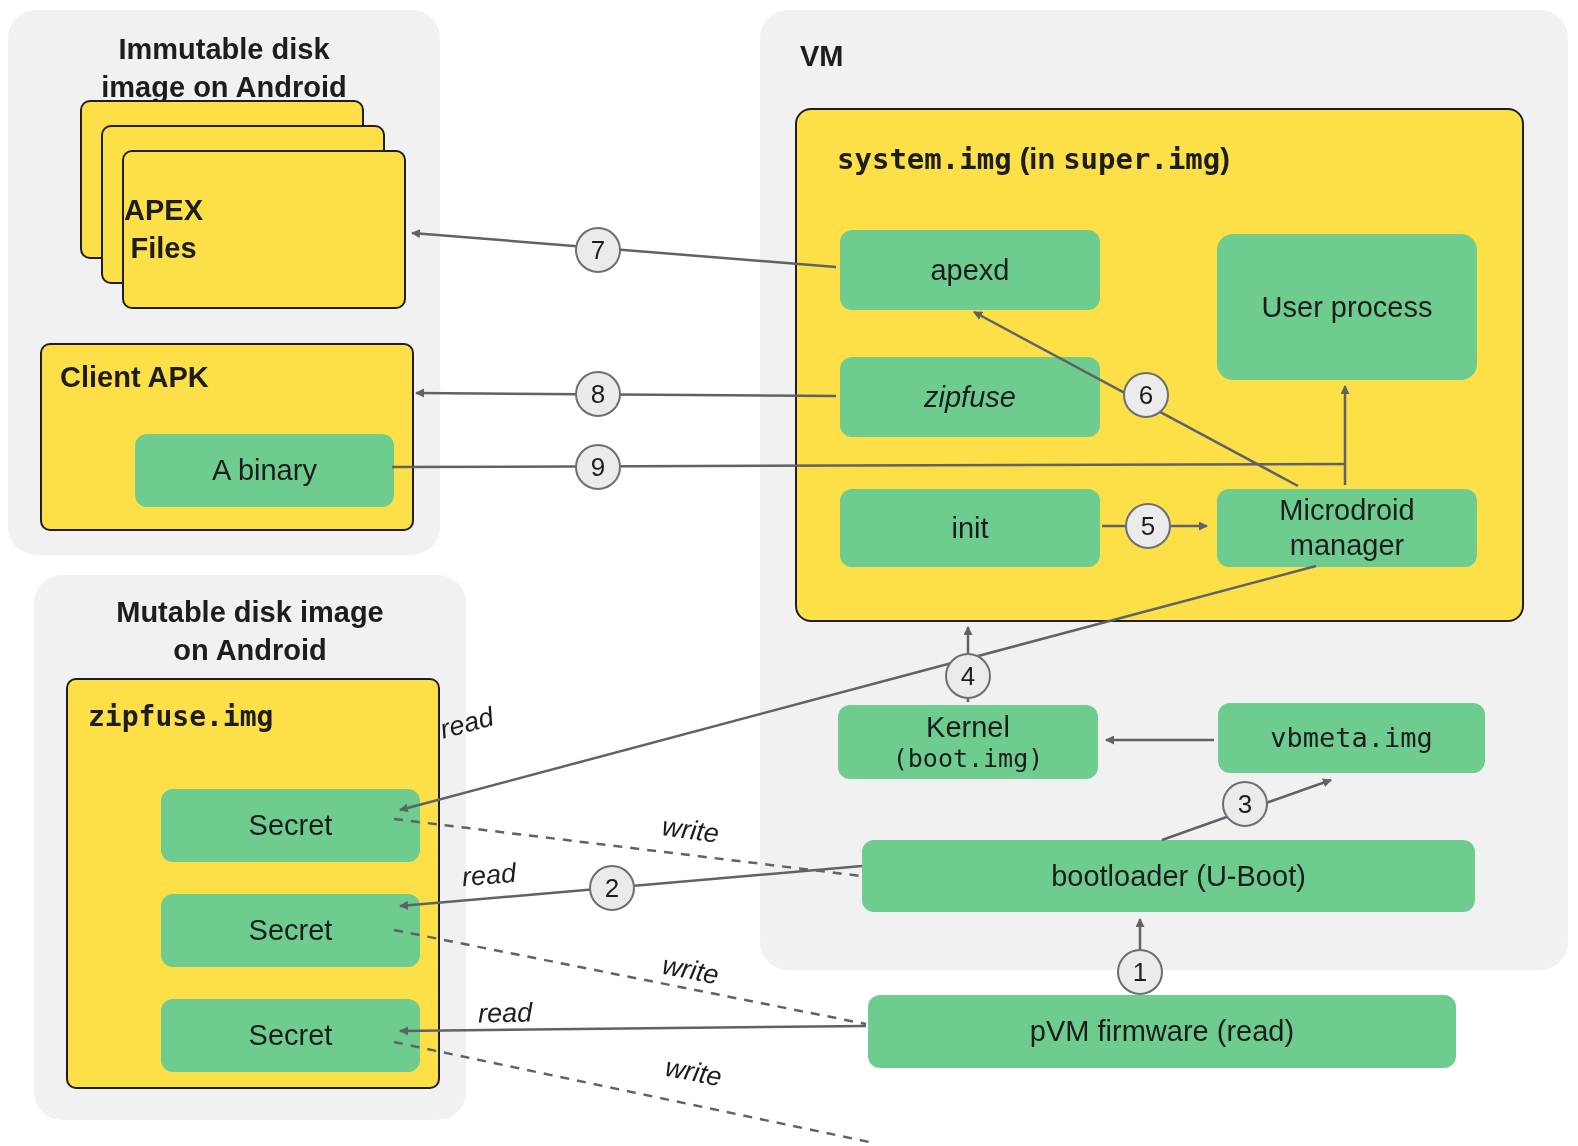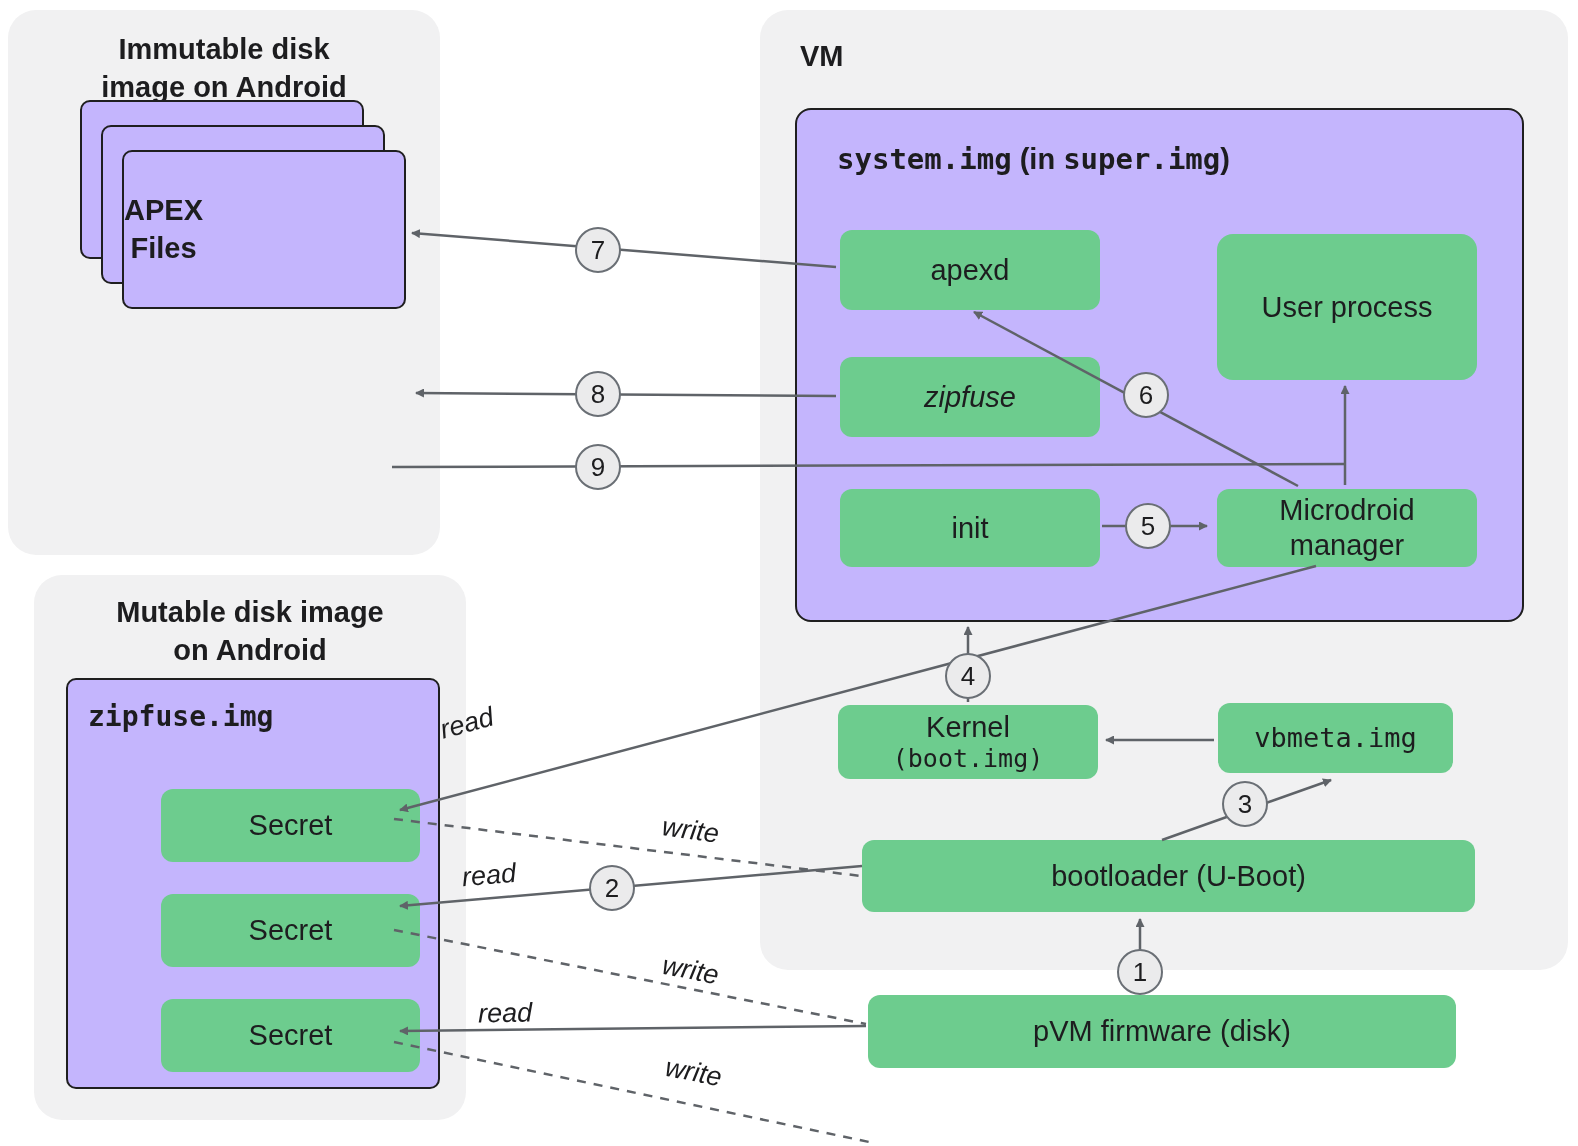--- a/index.html
+++ b/index.html
@@ -5,21 +5,21 @@
   html,body { margin:0; padding:0; background:#ffffff; }
   .canvas {
     position:relative; width:1578px; height:1146px; background:#ffffff;
     font-family:"Liberation Sans", sans-serif; color:#1d1d1f; overflow:hidden;
   }
   .group { position:absolute; background:#f1f1f2; border-radius:28px; z-index:1; }
   .group-title {
     position:absolute; left:0; right:0; text-align:center; font-weight:bold;
     font-size:29px; line-height:1.32; white-space:pre-line; z-index:2;
   }
-  .whitebox { position:absolute; background:#c4b5fd; border:2.5px solid #1f1f1f; z-index:2; }
+  .whitebox { position:absolute; background:#fde047; border:2.5px solid #1f1f1f; z-index:2; }
   .greenbox {
     position:absolute; background:#6dcc8e; border-radius:12px; z-index:3;
     display:flex; flex-direction:column; align-items:center; justify-content:center;
     text-align:center; font-size:29px; color:#1d1d1f; white-space:pre-line; line-height:1.2;
   }
   .mono { font-family:"DejaVu Sans Mono", monospace; }
   .box-label { position:absolute; font-weight:bold; font-size:29px; z-index:3; }
   .sys-title { position:absolute; left:40px; top:32px; font-weight:bold; font-size:29px; white-space:pre; z-index:3; }
   .kernel-sub { font-size:25px; }
   .edges { position:absolute; left:0; top:0; z-index:4; pointer-events:none; }
@@ -39,20 +39,26 @@
     <div class="group-title" style="top:20px;">Immutable disk
 image on Android</div>
 
     <div class="whitebox" style="left:72px; top:90px; width:280px; height:155px; border-radius:10px;"></div>
     <div class="whitebox" style="left:93px; top:115px; width:280px; height:155px; border-radius:10px;"></div>
     <div class="whitebox" style="left:114px; top:140px; width:280px; height:155px; border-radius:10px; display:flex; align-items:center; justify-content:flex-start; z-index:3;">
       <span style="font-weight:bold; font-size:29px; text-align:center; white-space:pre-line; line-height:1.3;">APEX
 Files</span>
     </div>
 
+    <div class="whitebox" style="left:32px; top:333px; width:370px; height:184px; border-radius:10px;">
+      <div class="box-label" style="left:18px; top:16px;">Client APK</div>
+      <div class="greenbox" style="left:93px; top:89px; width:259px; height:73px;">
+        <span>A binary</span>
+      </div>
+    </div>
   </div>
 
   <div class="group" style="left:8px; top:575px; width:432px; height:545px;margin-left:26px;">
     <div class="group-title" style="top:18px;">Mutable disk image
 on Android</div>
 
     <div class="whitebox" style="left:32px; top:103px; width:370px; height:407px; border-radius:10px;">
       <div class="box-label mono" style="left:20px; top:20px; font-size:28px;">zipfuse.img</div>
       <div class="greenbox" style="left:93px; top:109px; width:259px; height:73px;">
         <span>Secret</span>
@@ -87,30 +93,30 @@
       <div class="greenbox" style="left:420px; top:379px; width:260px; height:78px;">
         <span>Microdroid
 manager</span>
       </div>
     </div>
 
     <div class="greenbox" style="left:78px; top:695px; width:260px; height:74px;">
       <span>Kernel</span>
       <span class="mono kernel-sub">(boot.img)</span>
     </div>
-    <div class="greenbox mono" style="left:458px; top:693px; width:235px; height:70px; font-size:27px;align-items:center;">
+    <div class="greenbox mono" style="left:458px; top:693px; width:267px; height:70px; font-size:27px;align-items:center;">
       <span>vbmeta.img</span>
     </div>
     <div class="greenbox" style="left:102px; top:830px; width:593px; height:72px;padding-left:20px;">
       <span>bootloader (U-Boot)</span>
     </div>
   </div>
 
   <div class="greenbox" style="left:868px; top:995px; width:588px; height:73px;">
-    <span>pVM firmware (disk)</span>
+    <span>pVM firmware (read)</span>
   </div>
 
   <svg class="edges" width="1578" height="1146" viewBox="0 0 1578 1146">
     <defs>
       <marker id="arrow" markerWidth="9" markerHeight="9" refX="8" refY="4.5" orient="auto" markerUnits="userSpaceOnUse">
         <path d="M0,0 L9,4.5 L0,9 Z" fill="#5f6368"></path>
       </marker>
     </defs>
     <g stroke="#5f6368" stroke-width="2.5" fill="none">
 

